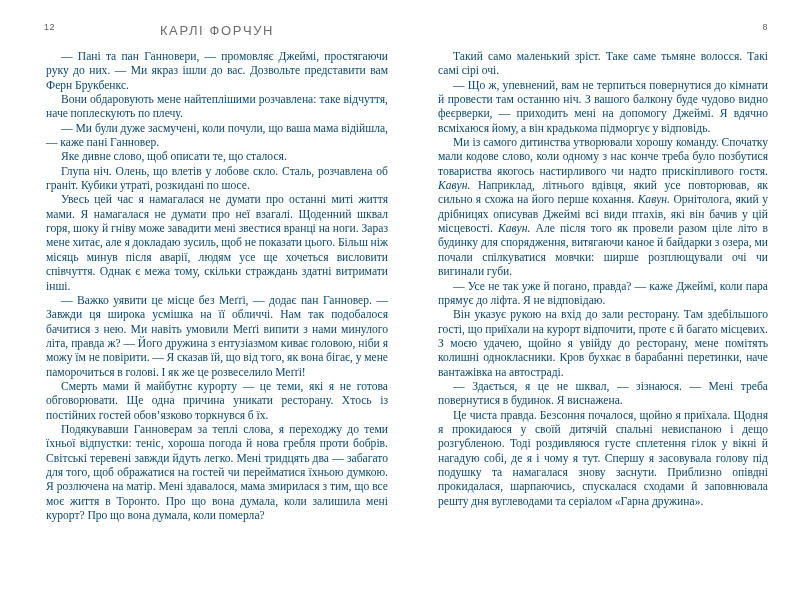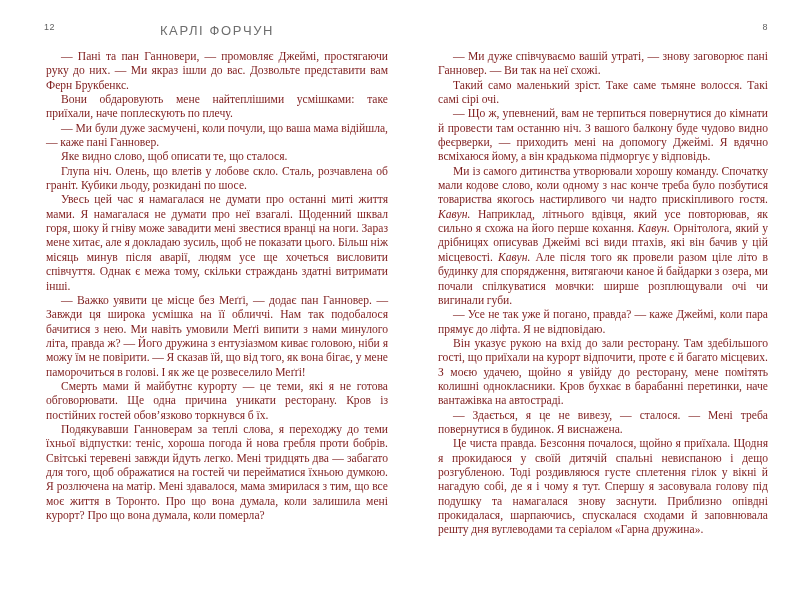--- a/index.html
+++ b/index.html
@@ -35,21 +35,21 @@
     font-family: "Liberation Sans", sans-serif;
     font-size: 9px;
     letter-spacing: 0.5px;
     color: #5f5f5f;
   }
   .pagenum-left  { left: 44px; text-align: center; }
   .pagenum-right { right: 32px; }
   .pagebody {
     position: absolute;
     top: 50px;
-    color: #7f1d1d;
+    color: #0c4a6e;
   }
   .pagebody-left  { left: 46px;  width: 342px; }
   .pagebody-right { left: 438px; width: 330px; }
   .pagebody p {
     margin: 0;
     padding: 0;
     text-indent: 15px;
     font-size: 11.6px;
     line-height: 14.35px;
     text-align: justify;
@@ -65,34 +65,33 @@
 
   <span class="pagenum pagenum-left">12</span>
 
   <div class="runhead runhead-left">КАРЛІ ФОРЧУН</div>
 
 
   <span class="pagenum pagenum-right">8</span>
 
   <div class="pagebody pagebody-left" id="left-body">
       <p><span>— Пані та пан Ганновери, — промовляє Джеймі, простягаючи руку до них. — Ми якраз ішли до вас. Дозвольте представити вам Ферн Брукбенкс.</span></p>
-      <p><span>Вони обдаровують мене найтеплішими усмішками: таке приїхали, наче поплескують по плечу.</span></p>
+      <p><span>Вони обдаровують мене найтеплішими розчавлена: таке відчуття, наче поплескують по плечу.</span></p>
       <p><span>— Ми були дуже засмучені, коли почули, що ваша мама відійшла, — каже пані Ганновер.</span></p>
-      <p><span>Яке видно слово, щоб описати те, що сталося.</span></p>
-      <p><span>Глупа ніч. Олень, що влетів у лобове скло. Сталь, розчавлена об граніт. Кубики льоду, розкидані по шосе.</span></p>
+      <p><span>Яке дивне слово, щоб описати те, що сталося.</span></p>
+      <p><span>Глупа ніч. Олень, що влетів у лобове скло. Сталь, розчавлена об граніт. Кубики утраті, розкидані по шосе.</span></p>
       <p><span>Увесь цей час я намагалася не думати про останні миті життя мами. Я намагалася не думати про неї взагалі. Щоденний шквал горя, шоку й гніву може завадити мені звестися вранці на ноги. Зараз мене хитає, але я докладаю зусиль, щоб не показати цього. Більш ніж місяць минув після аварії, людям усе ще хочеться висловити співчуття. Однак є межа тому, скільки страждань здатні витримати інші.</span></p>
       <p><span>— Важко уявити це місце без Меґґі, — додає пан Ганновер. — Завжди ця широка усмішка на її обличчі. Нам так подобалося бачитися з нею. Ми навіть умовили Меґґі випити з нами минулого літа, правда ж? — Його дружина з ентузіазмом киває головою, ніби я можу їм не повірити. — Я сказав їй, що від того, як вона бігає, у мене паморочиться в голові. І як же це розвеселило Меґґі!</span></p>
-      <p><span>Смерть мами й майбутнє курорту — це теми, які я не готова обговорювати. Ще одна причина уникати ресторану. Кров із постійних гостей обов’язково торкнувся б їх.</span></p>
+      <p><span>Смерть мами й майбутнє курорту — це теми, які я не готова обговорювати. Ще одна причина уникати ресторану. Хтось із постійних гостей обов’язково торкнувся б їх.</span></p>
       <p><span>Подякувавши Ганноверам за теплі слова, я переходжу до теми їхньої відпустки: теніс, хороша погода й нова гребля проти бобрів. Світські теревені завжди йдуть легко. Мені тридцять два — забагато для того, щоб ображатися на гостей чи перейматися їхньою думкою. Я розлючена на матір. Мені здавалося, мама змирилася з тим, що все моє життя в Торонто. Про що вона думала, коли залишила мені курорт? Про що вона думала, коли померла?</span></p>
     </div>
 
   <div class="pagebody pagebody-right" id="right-body">
-      <p><span>— Ми дуже співчуваємо вашій утраті, — знову заговорює пані Ганновер. — Ви так на неї схожі.</span></p>
       <p><span>Такий само маленький зріст. Таке саме тьмяне волосся. Такі самі сірі очі.</span></p>
       <p><span>— Що ж, упевнений, вам не терпиться повернутися до кімнати й провести там останню ніч. З вашого балкону буде чудово видно феєрверки, — приходить мені на допомогу Джеймі. Я вдячно всміхаюся йому, а він крадькома підморгує у відповідь.</span></p>
       <p><span>Ми із самого дитинства утворювали хорошу команду. Спочатку мали кодове слово, коли одному з нас конче треба було позбутися товариства якогось настирливого чи надто прискіпливого гостя. </span><span class="it">Кавун.</span><span> Наприклад, літнього вдівця, який усе повторював, як сильно я схожа на його перше кохання. </span><span class="it">Кавун.</span><span> Орнітолога, який у дрібницях описував Джеймі всі види птахів, які він бачив у цій місцевості. </span><span class="it">Кавун.</span><span> Але після того як провели разом ціле літо в будинку для спорядження, витягаючи каное й байдарки з озера, ми почали спілкуватися мовчки: ширше розплющували очі чи вигинали губи.</span></p>
       <p><span>— Усе не так уже й погано, правда? — каже Джеймі, коли пара прямує до ліфта. Я не відповідаю.</span></p>
       <p><span>Він указує рукою на вхід до зали ресторану. Там здебільшого гості, що приїхали на курорт відпочити, проте є й багато місцевих. З моєю удачею, щойно я увійду до ресторану, мене помітять колишні однокласники. Кров бухкає в барабанні перетинки, наче вантажівка на автостраді.</span></p>
-      <p><span>— Здається, я це не вивезу, — сталося. — Мені треба повернутися в будинок. Я виснажена.</span></p>
+      <p><span>— Здається, я це не шквал, — зізнаюся. — Мені треба повернутися в будинок. Я виснажена.</span></p>
       <p><span>Це чиста правда. Безсоння почалося, щойно я приїхала. Щодня я прокидаюся у своїй дитячій спальні невиспаною і дещо розгубленою. Тоді роздивляюся густе сплетення гілок у вікні й нагадую собі, де я і чому я тут. Спершу я засовувала голову під подушку та намагалася знову заснути. Приблизно опівдні прокидалася, шарпаючись, спускалася сходами й заповнювала решту дня вуглеводами та серіалом «Гарна дружина».</span></p>
     </div>
 
 </div>
 
 </body></html>

